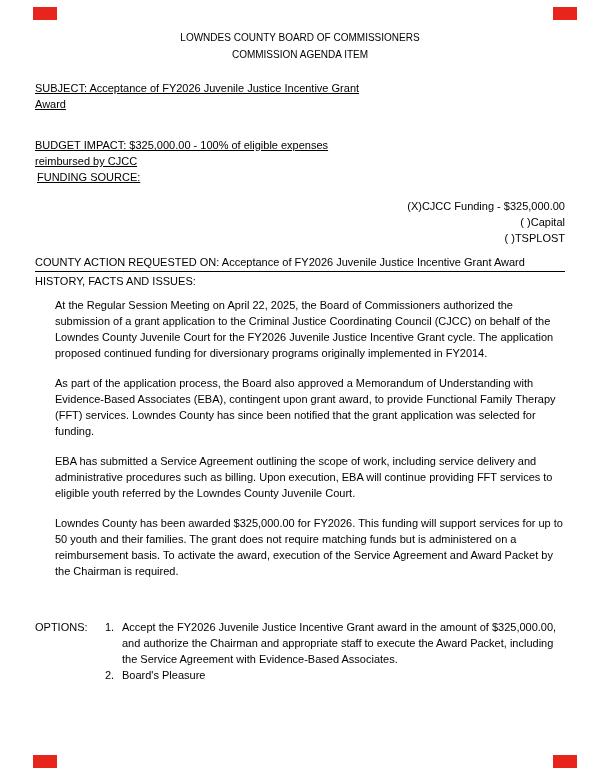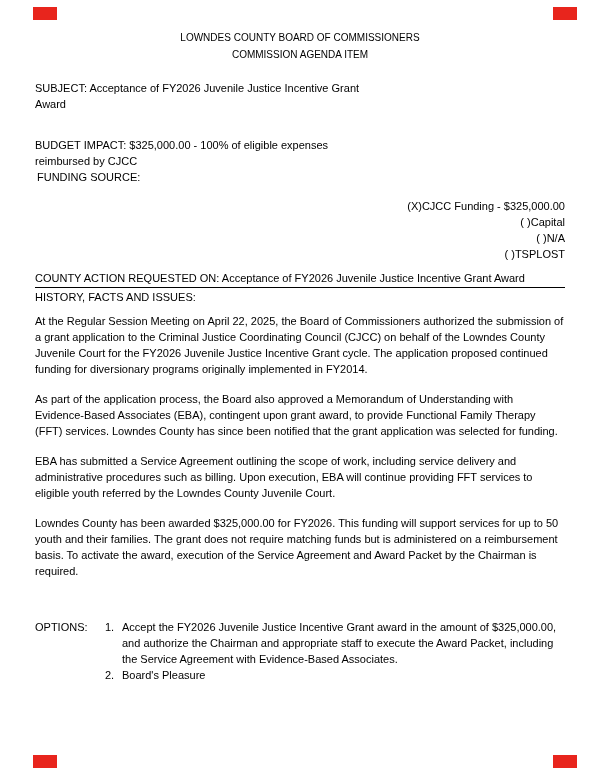--- a/index.html
+++ b/index.html
@@ -13,41 +13,41 @@
 
   .redaction { position:absolute; width:24px; height:13px; background:#e8251d; }
   .redaction.tl { left:33px; top:7px; }
   .redaction.tr { left:553px; top:7px; }
   .redaction.bl { left:33px; top:755px; }
   .redaction.br { left:553px; top:755px; }
 
   .title { text-align:center; line-height:17px; font-size:10px; margin-bottom:17px; }
 
   .top-grid { position:relative; }
-  .left-col { width:350px; }
+  .left-col { width:350px;text-decoration:underline; }
   .block { line-height:16px; }
   .block.date { margin-top:16px; }
   .block.budget { margin-top:25px; }
   .block.fsource { margin-top:0; padding-left:2px; }
   .session { position:absolute; left:335px; top:28px; width:90px; line-height:16px; }
 
   .funding-list { margin-top:13px;text-align:right; }
   .frow { line-height:16px; padding-left:8px; }
   .fmark { display:inline-block; width:26px; }
 
   .county-action { position:relative; margin-top:8px; line-height:16px; }
   .county-action .ca-text { display:block; max-width:500px; }
   .county-action::after {
     content:""; position:absolute; left:0; right:0; top:17px;
     border-top:1px solid #000;
   }
 
   .history-heading { margin-top:3px; line-height:16px; }
 
-  .para { margin-top:14px; line-height:16px; }
+  .para { margin-top:14px; line-height:16px;margin-left:20px; }
   .para.first { margin-top:8px; }
 
   .options-row { display:flex; margin-top:40px; }
   .options-label { width:70px; line-height:16px; }
   .options-items { flex:1; }
   .opt { display:flex; line-height:16px; }
   .opt .num { width:17px; flex:0 0 17px; }
   .opt .otext { flex:1; }
 </style>
 </head>
@@ -74,23 +74,20 @@
   </div>
 
   <div class="funding-list">
     <div class="frow">
       <span class="fmark">(X)</span><span class="flabel">CJCC Funding - $325,000.00</span>
     </div>
     <div class="frow">
       <span class="fmark">( )</span><span class="flabel">Capital</span>
     </div>
     <div class="frow">
-      <span class="fmark">( )</span><span class="flabel">N/A</span>
-    </div>
-    <div class="frow">
       <span class="fmark">( )</span><span class="flabel">TSPLOST</span>
     </div>
   </div>
 
   <div class="county-action">
     <span class="ca-text">COUNTY ACTION REQUESTED ON: Acceptance of FY2026 Juvenile Justice Incentive Grant Award</span>
   </div>
 
   <p class="history-heading">HISTORY, FACTS AND ISSUES:</p>
 

